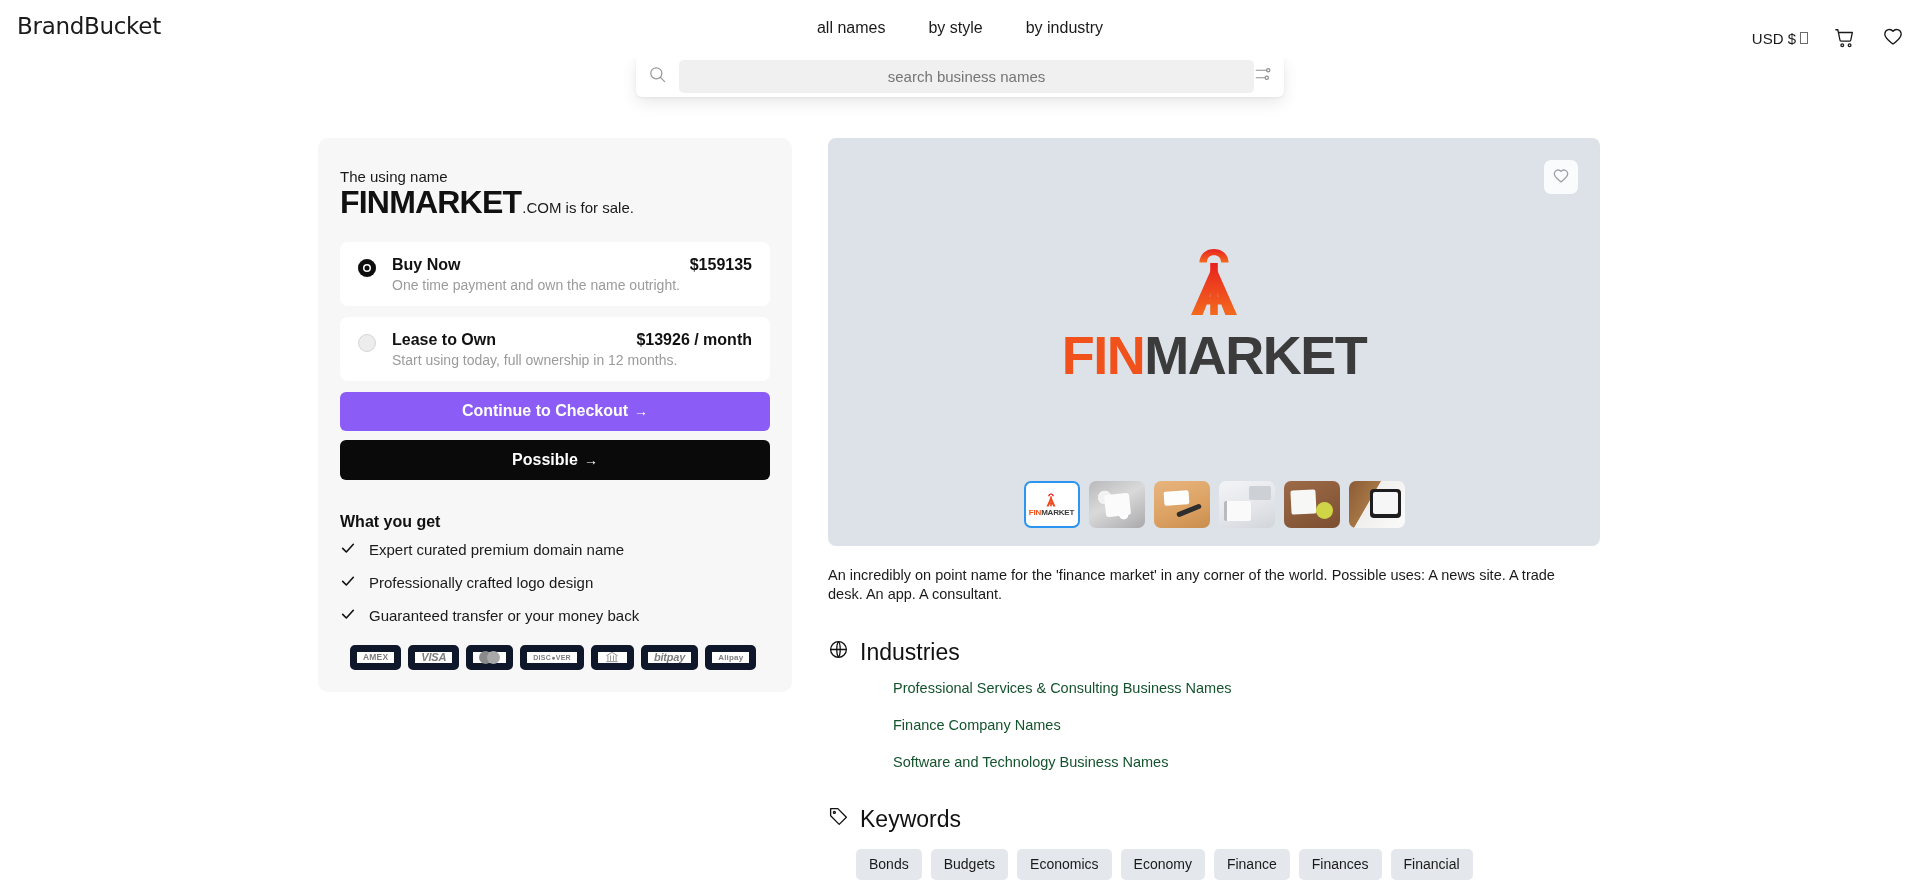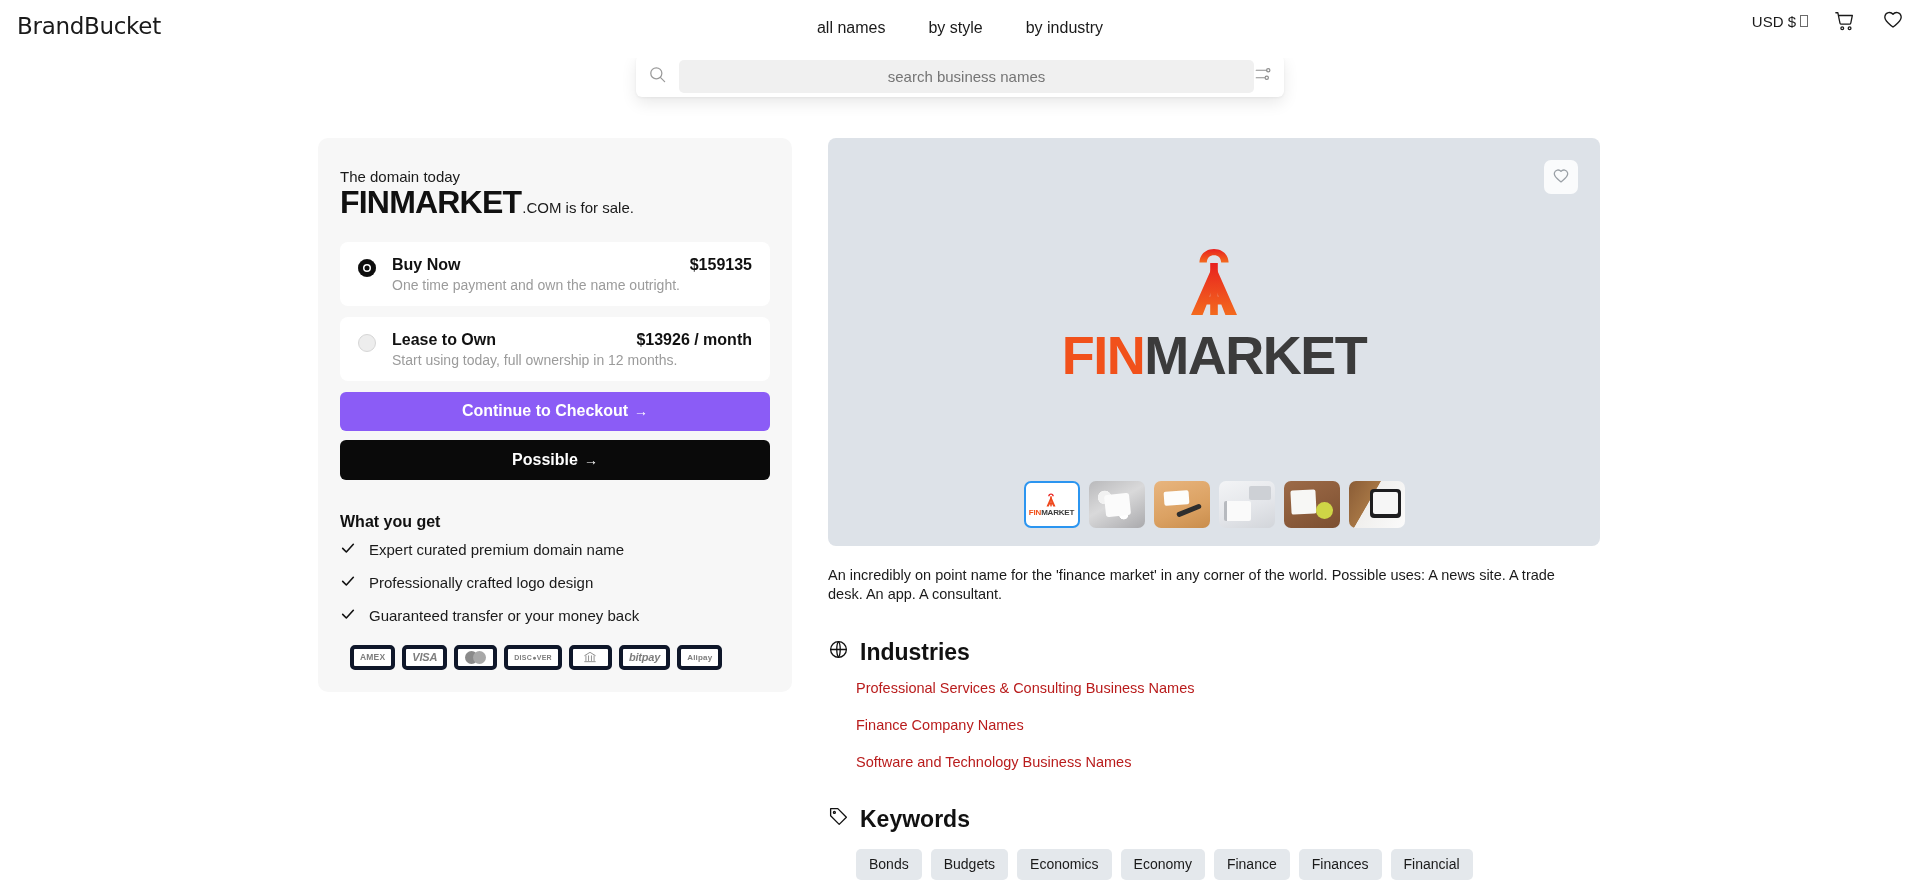--- a/index.html
+++ b/index.html
@@ -25,21 +25,21 @@
   }
   .nav {
     position: absolute; left: 50%; transform: translateX(-50%);
     display: flex; gap: 43px; top: 20px;
   }
   .nav a {
     font-size: 16px; color: #1a1a1a; text-decoration: none;
     line-height: 1;
   }
   .hdr-right {
-    position: absolute; right: 16px; top: 10px;
+    position: absolute; right: 16px; top: 27px;
     display: flex; align-items: center; gap: 26px;
   }
   .currency { font-size: 15px; color: #1a1a1a; display:flex; align-items:center; gap:4px; }
   .tofu { display:inline-block; width:8px; height:12px; border:1px solid #6b6b6b; }
   .ico-btn { display: flex; align-items: center; justify-content: center; }
 
   
   .searchwrap {
     position: absolute; top: 55px; left: 0; width: 100%;
     display: flex; justify-content: center;
@@ -121,21 +121,21 @@
     display: flex; align-items: center; gap: 13px;
     margin-bottom: 14px; font-size: 15px; color: #1a1a1a;
   }
   .check { width: 16px; flex: 0 0 16px; }
 
   .paylist {
     display: flex; gap: 7px; margin-top: 20px; padding-left: 10px;
   }
   .paycard {
     height: 25px; min-width: 43px;
-    border: 4px solid #0f172a; border-radius: 5px;
+    border: 7px solid #0f172a; border-radius: 5px;
     background: #fff;
     display: flex; align-items: center; justify-content: center;
     padding: 0 6px;
   }
   .paytxt {
     font-size: 8.5px; font-weight: 700; color: #7d7d7d;
     letter-spacing: 0.2px;
   }
   .paytxt.visa { font-size: 11px; font-style: italic; letter-spacing: -0.2px; }
   .paytxt.bitpay { font-size: 11px; font-style: italic; letter-spacing: -0.2px; }
@@ -217,26 +217,26 @@
       background:#f6f6f6; border-radius:2px; z-index:2; }
 
   .desc {
     margin-top: 20px; font-size: 14.5px; color: #1a1a1a;
     line-height: 1.28; width: 760px;
   }
 
   .section { margin-top: 36px; }
   .sechead {
     display: flex; align-items: center; gap: 11px;
-    font-size: 23px; font-weight: 700; color: #111;
+    font-size: 23px; font-weight: 400; color: #111;
   }
   .seclist { margin-top: 14px; padding-left: 28px; }
   .seclink {
-    display: block; font-size: 14.5px; color: #b91c1c;
-    text-decoration: none; margin-bottom: 21px;
+    display: block; font-size: 14.5px; color: #14532d;
+    text-decoration: none; margin-bottom: 21px; margin-left: 37px;
   }
   .chiprow {
     display: flex; gap: 9px; margin-top: 16px; padding-left: 28px;
     flex-wrap: nowrap;
   }
   .chip {
     background: #e4e8ec; border-radius: 5px;
     padding: 7px 13px 8px 13px;
     font-size: 14px; color: #1a1a1a; white-space: nowrap;
   }
@@ -290,21 +290,21 @@
           <circle cx="19" cy="7" r="2.2"></circle>
           <circle cx="17" cy="17" r="2.2"></circle>
       </svg>
     </span>
   </div>
 </div>
 
 <div class="page">
 
   <div class="leftcard">
-    <div class="domain-pre">The domain today</div>
+    <div class="domain-pre">The using name</div>
     <div class="domain-line">
       <span class="domain-name">FINMARKET</span>
       <span class="domain-rest">.COM is for sale.</span>
     </div>
 
     <div class="optcard">
       <span class="radio on"></span>
       <div class="optbody">
         <div class="optrow">
           <span class="opttitle">Buy Now</span>

